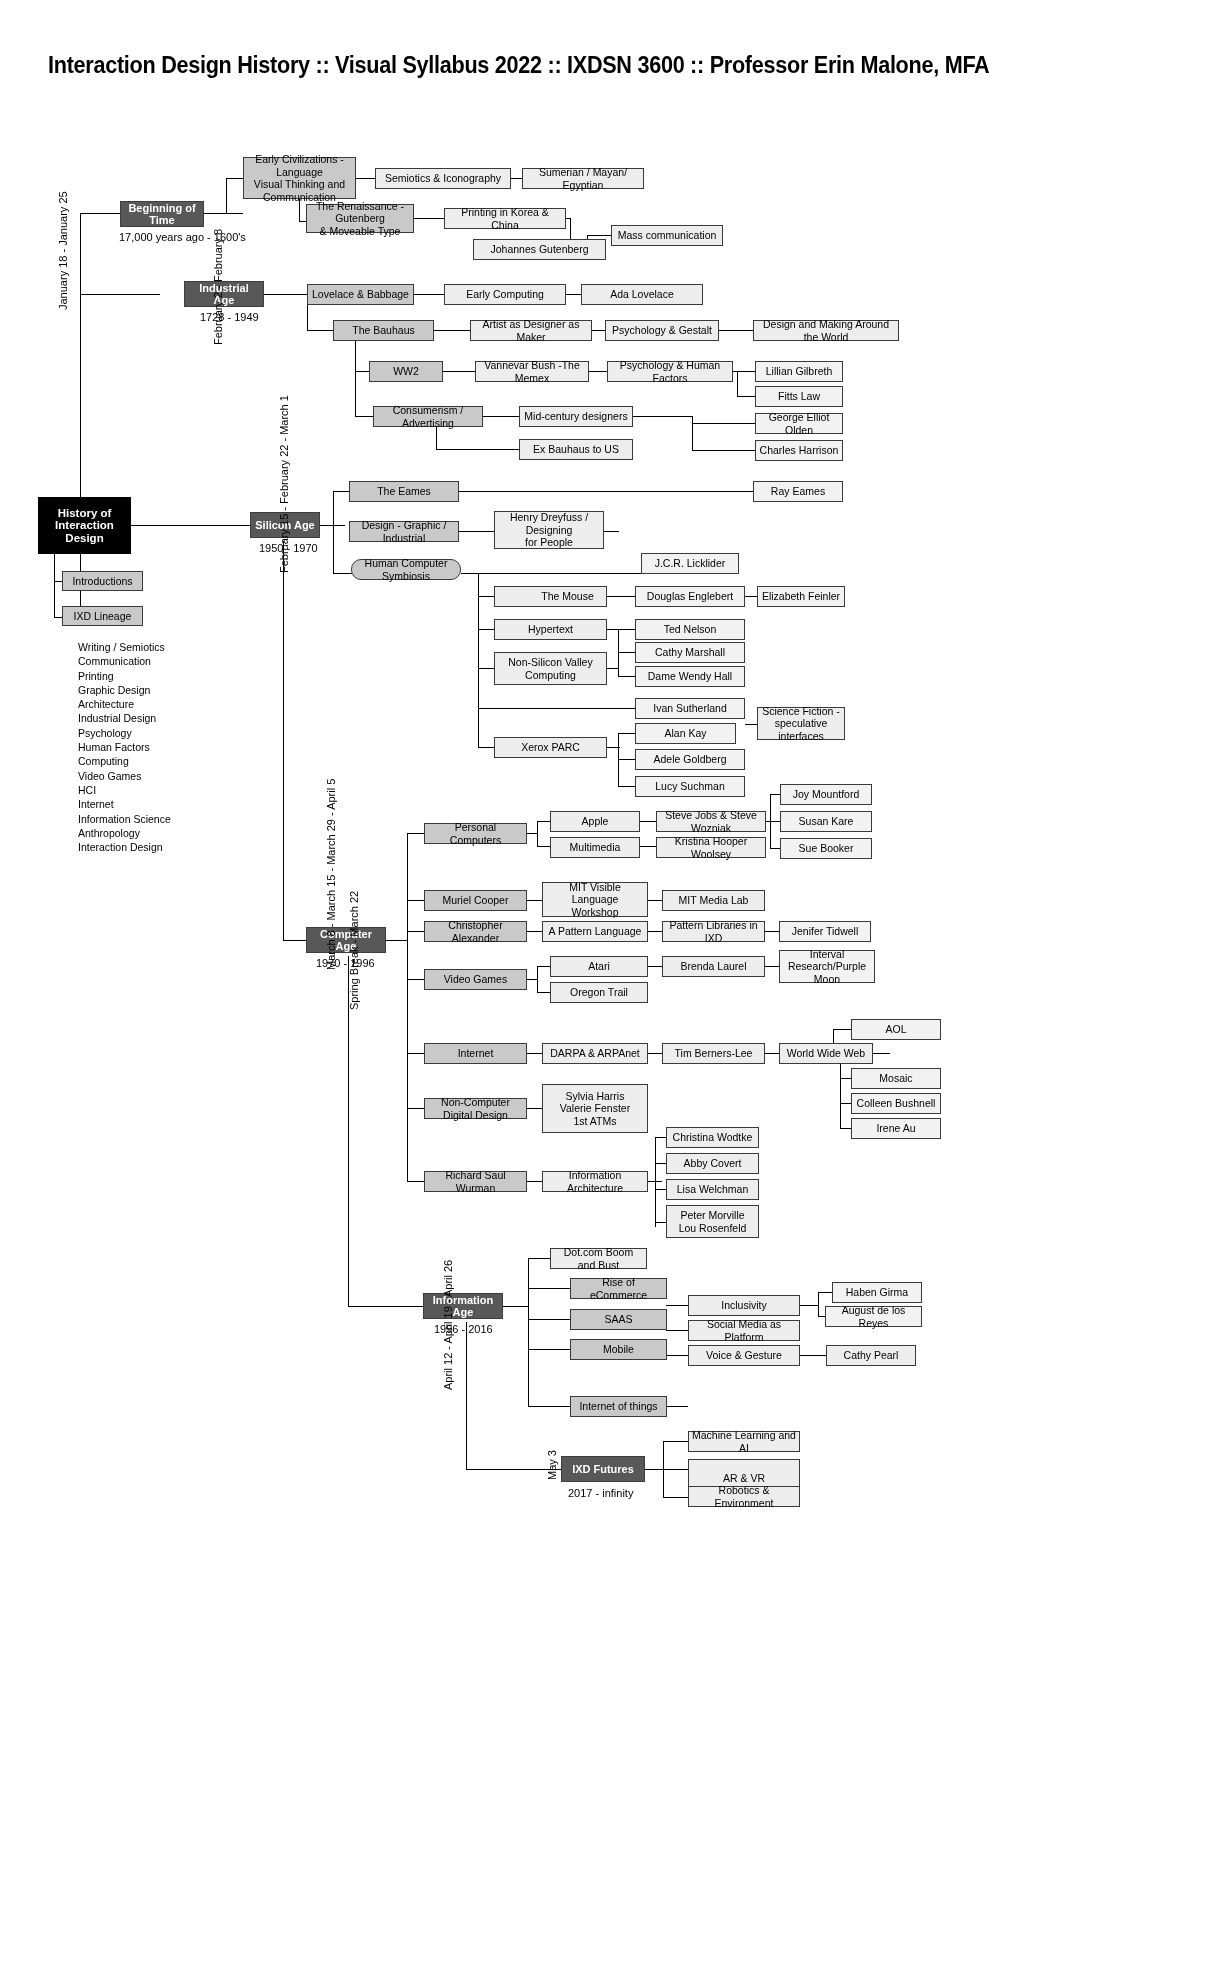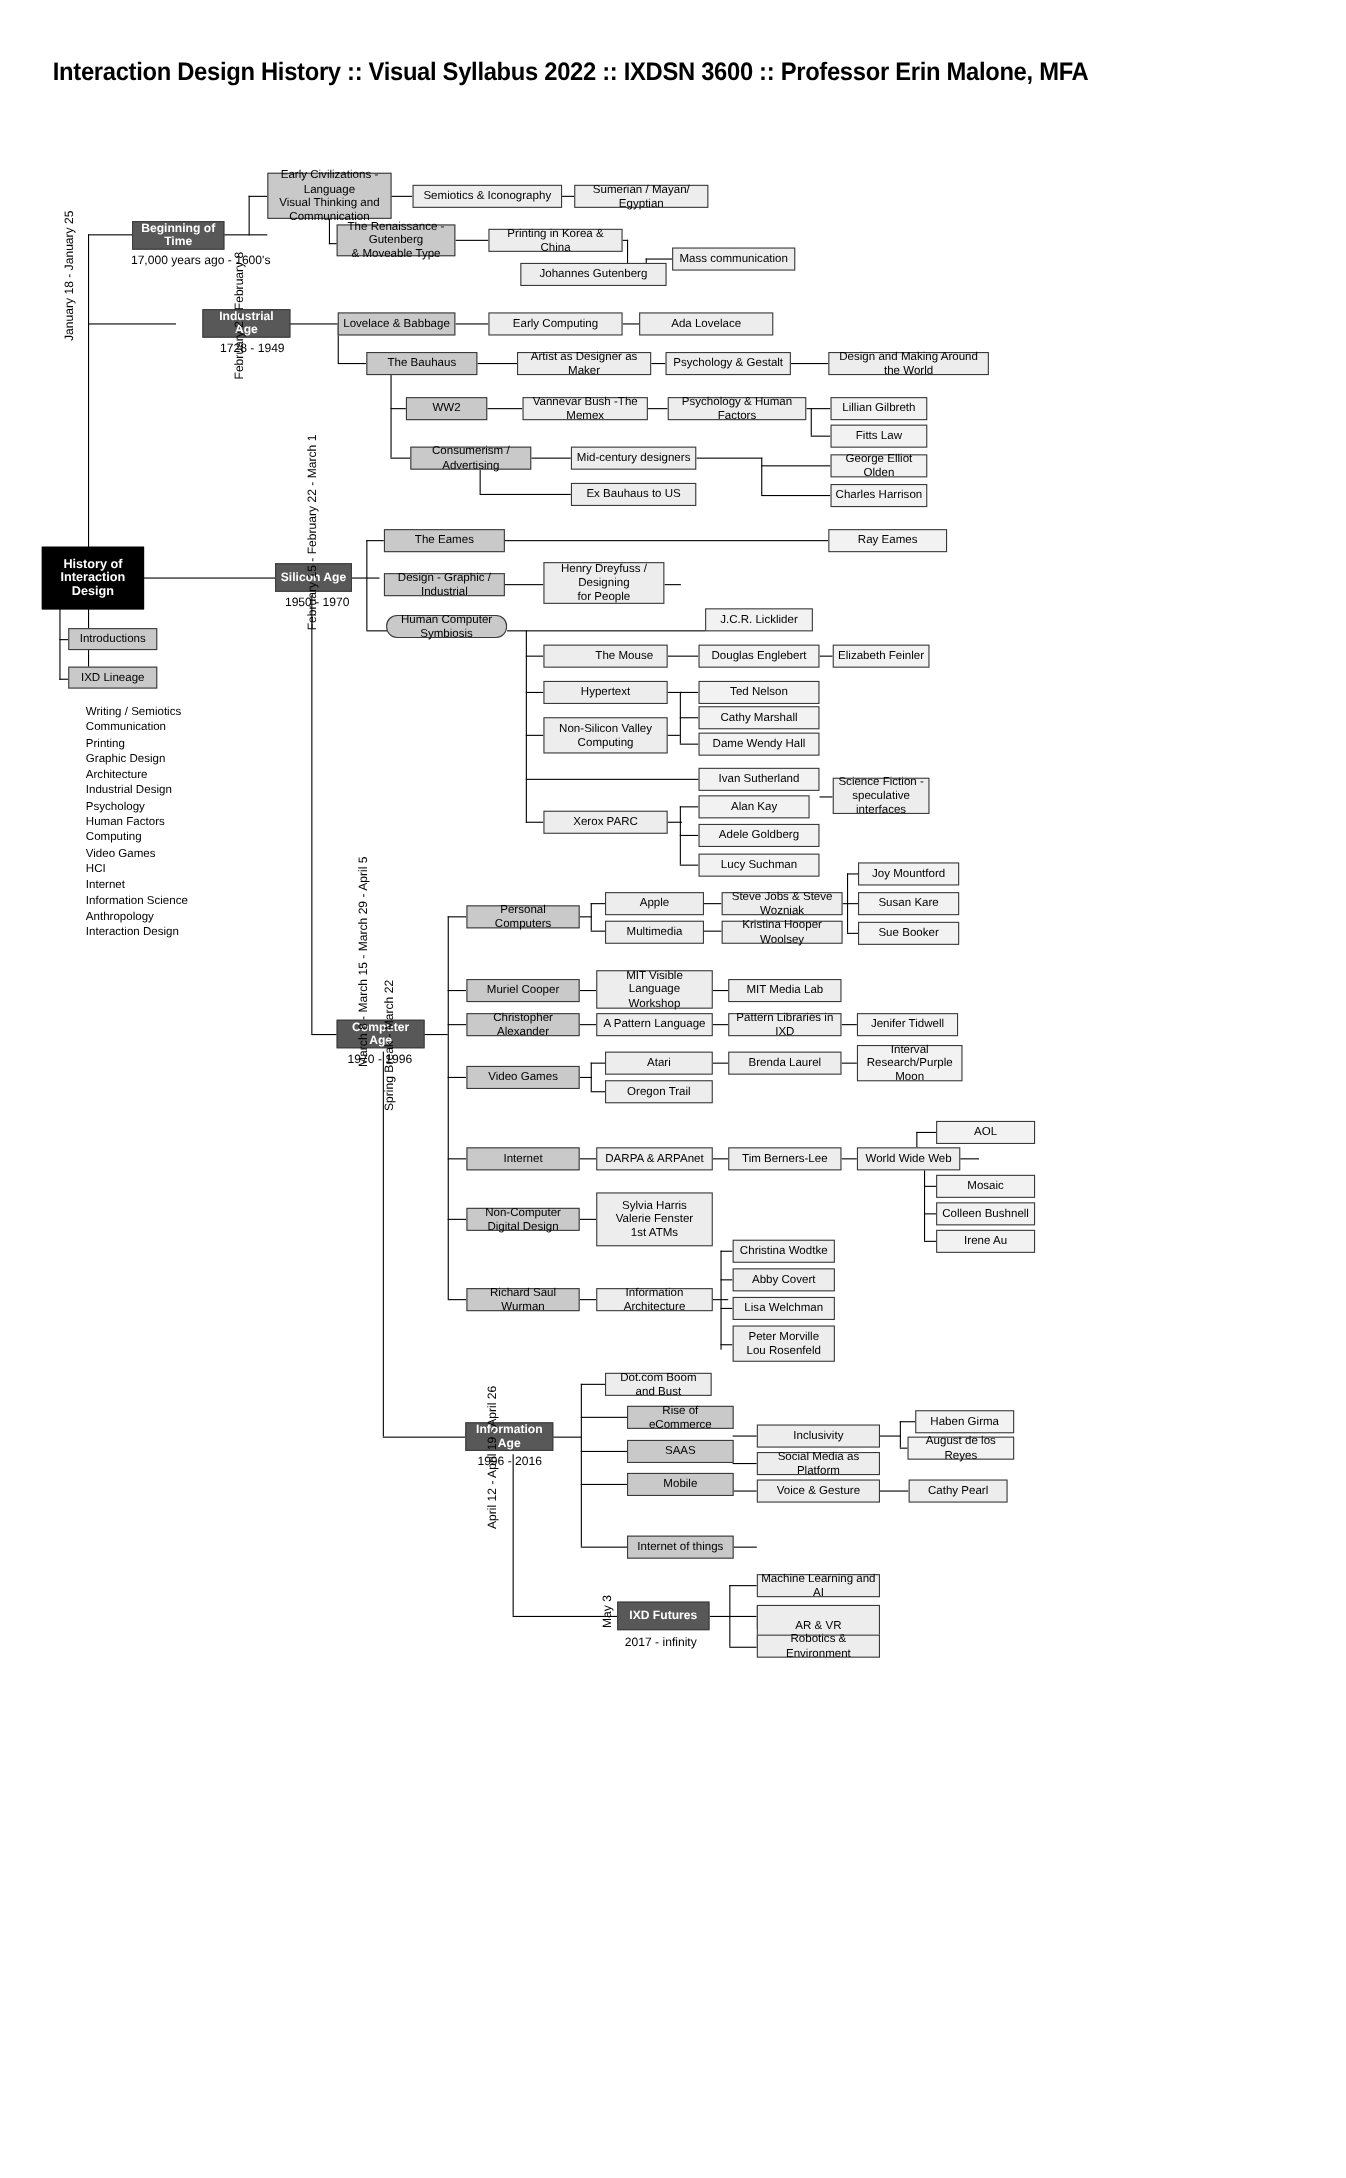--- a/index.html
+++ b/index.html
@@ -337,21 +337,21 @@
   <div class="node lvl-3" style="left:519px; top:406px; width:114px; height:21px;">Mid-century designers</div>
   <div class="node lvl-4" style="left:755px; top:413px; width:88px; height:21px;">George Elliot Olden</div>
   <div class="node lvl-3" style="left:519px; top:439px; width:114px; height:21px;">Ex Bauhaus to US</div>
   <div class="node lvl-4" style="left:755px; top:440px; width:88px; height:21px;">Charles Harrison</div>
 
   <div class="node lvl-era" style="left:250px; top:512px; width:70px; height:26px;">Silicon Age</div>
   <div class="daterange" style="left:259px; top:542px;">1950 - 1970</div>
   <div class="vdate" style="left:278px; top:573px;">February 15 - February 22 - March 1</div>
 
   <div class="node lvl-1" style="left:349px; top:481px; width:110px; height:21px;">The Eames</div>
-  <div class="node lvl-4" style="left:753px; top:481px; width:108px; height:21px;">Ray Eames</div>
+  <div class="node lvl-4" style="left:753px; top:481px; width:90px; height:21px;">Ray Eames</div>
 
   <div class="node lvl-1" style="left:349px; top:521px; width:110px; height:21px;">Design - Graphic / Industrial</div>
   <div class="node lvl-3" style="left:494px; top:511px; width:110px; height:38px;">Henry Dreyfuss / Designing
 for People</div>
 
   <div class="node lvl-1" style="left:351px; top:559px; width:110px; height:21px;border-radius:10px;">Human Computer Symbiosis</div>
   <div class="node lvl-4" style="left:641px; top:553px; width:98px; height:21px;">J.C.R. Licklider</div>
 
   <div class="node lvl-3" style="left:494px; top:586px; width:113px; height:21px;padding-left:37px;">The Mouse</div>
   <div class="node lvl-4" style="left:635px; top:586px; width:110px; height:21px;">Douglas Englebert</div>

